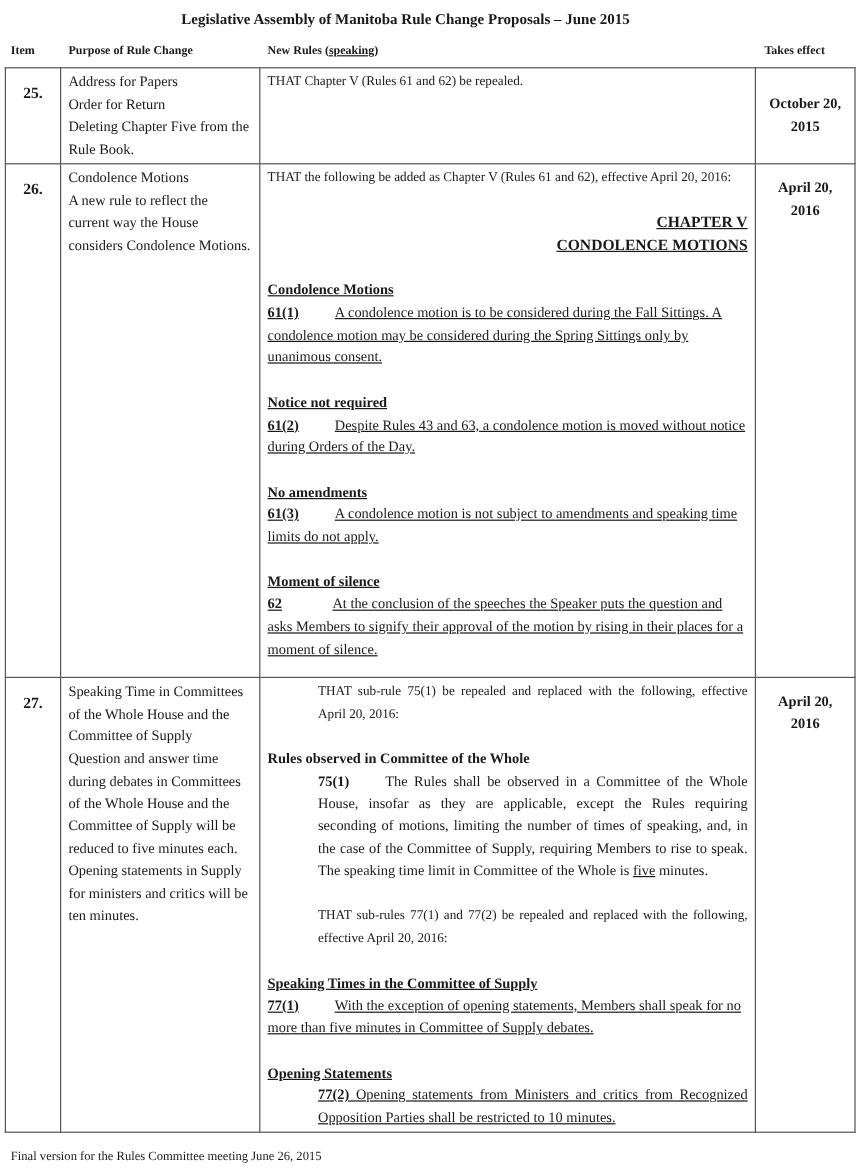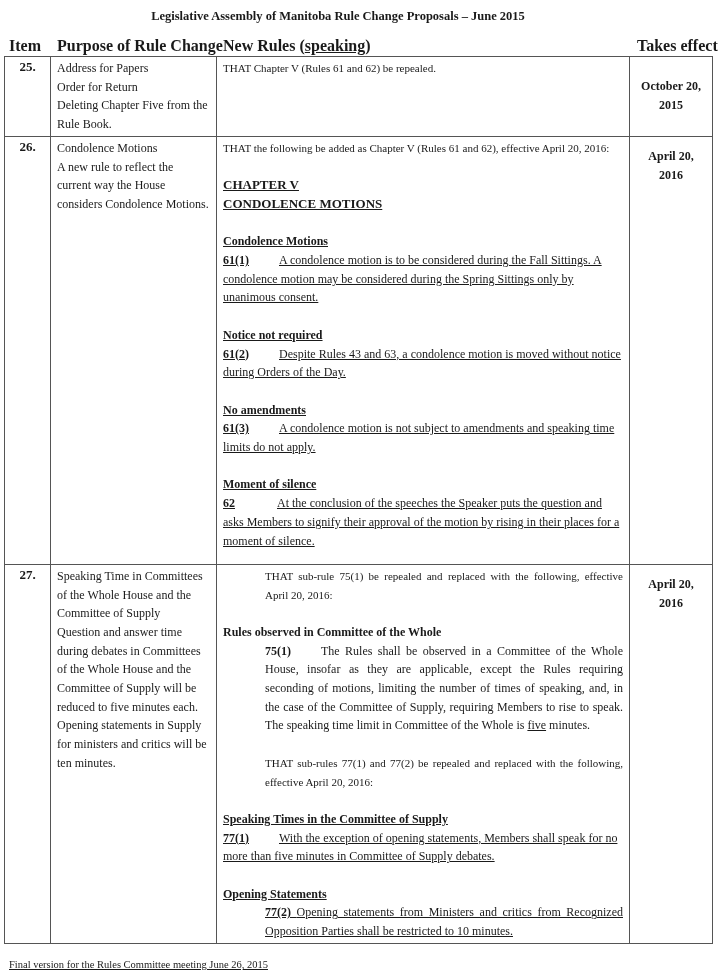--- a/index.html
+++ b/index.html
@@ -5,46 +5,46 @@
   html, body { margin: 0; padding: 0; background: #ffffff; }
   body {
     width: 720px; height: 978px; position: relative; overflow: hidden;
     font-family: "Liberation Serif", "DejaVu Serif", serif;
     color: #1a1a1a;
   }
   .doc-title {
     position: absolute; left: 0; top: 9px; width: 676px; text-align: center;
     font-size: 12.5px; font-weight: bold;
   }
-  .hdr { position: absolute; top: 37px; font-size: 16px; font-weight: bold; }
+  .hdr { position: absolute; top: 37px; font-size: 10px; font-weight: bold; }
   .hdr .u { text-decoration: underline; }
   table.rules {
     position: absolute; left: 4px; top: 56px; width: 708px;
     border-collapse: collapse; table-layout: fixed;
     font-size: 12px;
   }
   table.rules td {
     border: 1px solid #555; vertical-align: top; padding: 2px 6px;
     line-height: 18.7px;
   }
-  table.rules td.c-item { width: 33px; text-align: center; font-weight: bold; font-size: 13px; padding-top: 1px; }
+  table.rules td.c-item { width: 33px; text-align: center; font-weight: bold; font-size: 13px; padding-top: 12px; }
   table.rules td.c-purpose { width: 153px; }
   table.rules td.c-new { width: 400px; }
   table.rules td.c-eff { width: 70px; text-align: center; font-weight: bold; }
   .p-title { font-weight: normal; }
   .ital { font-size: 11px; }
   .just { text-align: justify; margin-left: 42px; }
-  .center { text-align: left; }
+  .center { text-align: right; }
   .u { text-decoration: underline; }
   .b { font-weight: bold; }
   .gap { height: 18.7px; }
   .tab { display: inline-block; width: 30px; }
   .tab2 { display: inline-block; width: 42px; }
   .footer {
-    position: absolute; left: 9px; top: 959px; font-size: 10.5px; text-decoration: underline;
+    position: absolute; left: 9px; top: 959px; font-size: 10.5px;
   }
 </style>
 </head>
 <body>
 
 <div class="doc-title">Legislative Assembly of Manitoba Rule Change Proposals – June 2015</div>
 
 <div class="hdr" style="left:9px">Item</div>
 <div class="hdr" style="left:57px">Purpose of Rule Change</div>
 <div class="hdr" style="left:223px"><span>New Rules (</span><span class="u">speaking</span><span>)</span></div>

